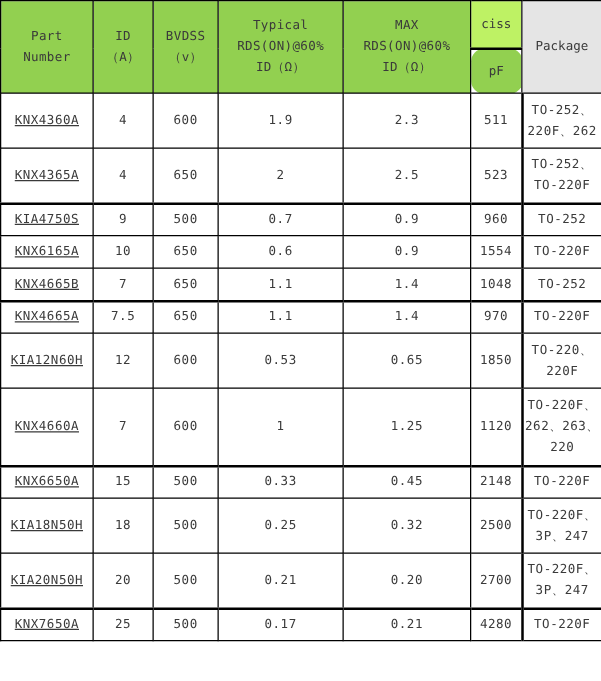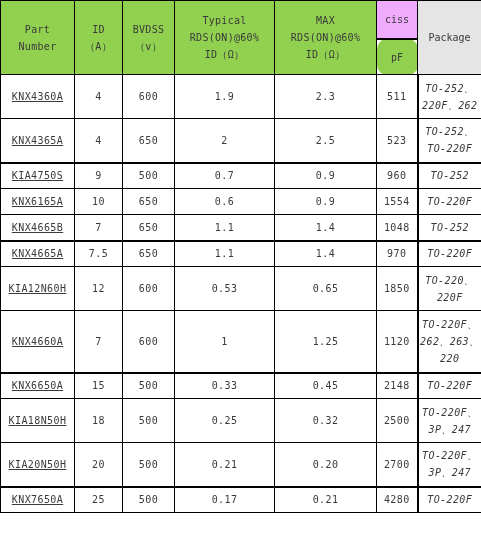--- a/index.html
+++ b/index.html
@@ -46,21 +46,21 @@
   }
   .hdr-stack {
     display: block;
     padding: 0 1px;
   }
   .hdr-stack span {
     display: block;
     white-space: nowrap;
   }
   .ciss-top {
-    background: #f0abfc;
+    background: #bef264;
     color: #4a4a4a;
     height: 37px;
     border-bottom: 2px solid #000000 !important;
     font-size: 10px;
   }
   .ciss-bottom {
     background: #92d050;
     color: #4a4a4a;
     height: 34px;
     font-size: 10px;
@@ -80,21 +80,20 @@
   }
   .cell-part {
     text-align: left;
     padding-left: 2px;
     text-decoration: underline;
   }
   .cell-pkg {
     text-align: left;
     padding-left: 3px;
     border-left: 2px solid #000000 !important;
-    font-style: italic;
   }
   .pkg-lines span {
     display: block;
     white-space: nowrap;
   }
 
   
   .grp-top > td,
   .grp-top > th {
     border-top: 2px solid #000000 !important;

